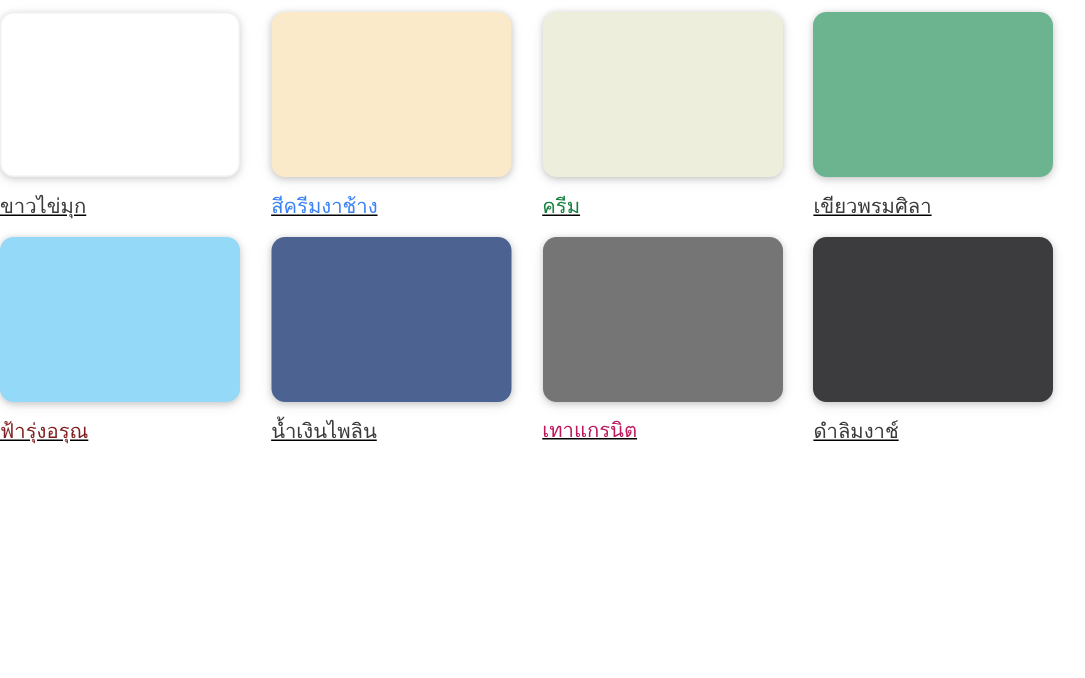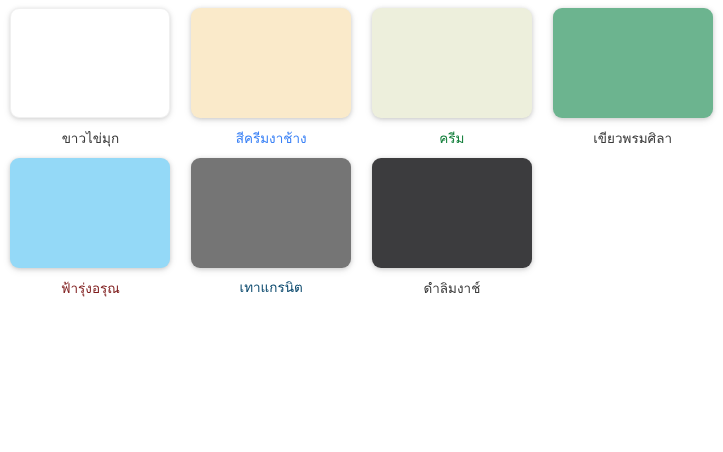--- a/index.html
+++ b/index.html
@@ -19,21 +19,22 @@
     display: grid;
     grid-template-columns: repeat(4, 180.75px);
     grid-auto-rows: 150px;
     align-content: start;
     justify-content: start;
   }
 
   .swatch-cell {
     display: flex;
     flex-direction: column;
-    align-items: center;
+    align-items: flex-start;
+    text-decoration: underline;
   }
 
   .swatch-chip {
     width: 160px;
     height: 110px;
     border-radius: 9px;
     box-shadow: 0 1px 4px rgba(0,0,0,0.16), 0 2px 9px rgba(0,0,0,0.09);
   }
 
   .swatch-chip.is-white {
@@ -68,20 +69,24 @@
     </div>
     <div class="swatch-cell">
       <div class="swatch-chip" style="background: rgb(108, 180, 143);"></div>
       <div class="swatch-label" style="color: rgb(58, 58, 58);">เขียวพรมศิลา</div>
     </div>
     <div class="swatch-cell">
       <div class="swatch-chip" style="background: rgb(148, 217, 247);"></div>
       <div class="swatch-label" style="color: #7f1d1d;">ฟ้ารุ่งอรุณ</div>
     </div>
     <div class="swatch-cell">
+      <div class="swatch-chip" style="background: rgb(76, 99, 146);"></div>
+      <div class="swatch-label" style="color: rgb(58, 58, 58);">น้ำเงินไพลิน</div>
+    </div>
+    <div class="swatch-cell">
       <div class="swatch-chip" style="background: rgb(117, 117, 117);"></div>
-      <div class="swatch-label" style="color: #0c4a6e; margin-top: 10px;">เทาแกรนิต</div>
+      <div class="swatch-label" style="color: #be185d; margin-top: 10px;">เทาแกรนิต</div>
     </div>
     <div class="swatch-cell">
       <div class="swatch-chip" style="background: rgb(60, 60, 62);"></div>
       <div class="swatch-label" style="color: rgb(58, 58, 58);">ดำลิมงาช์</div>
     </div>
   </div>
 
 </body></html>

